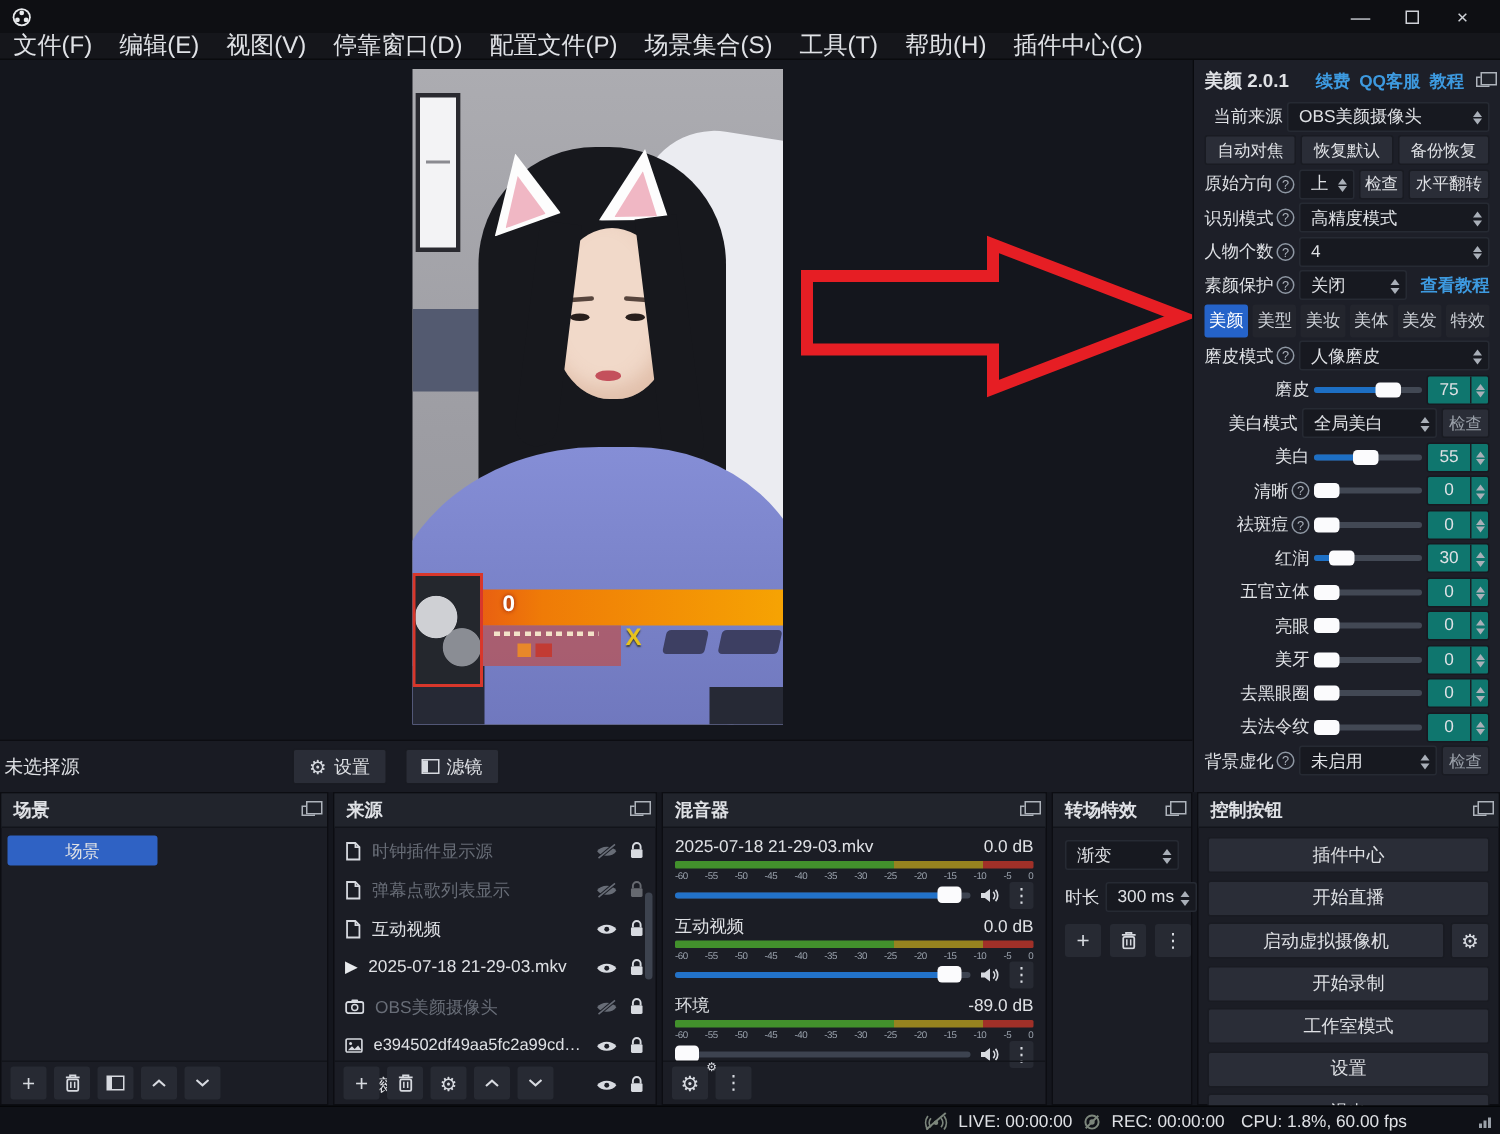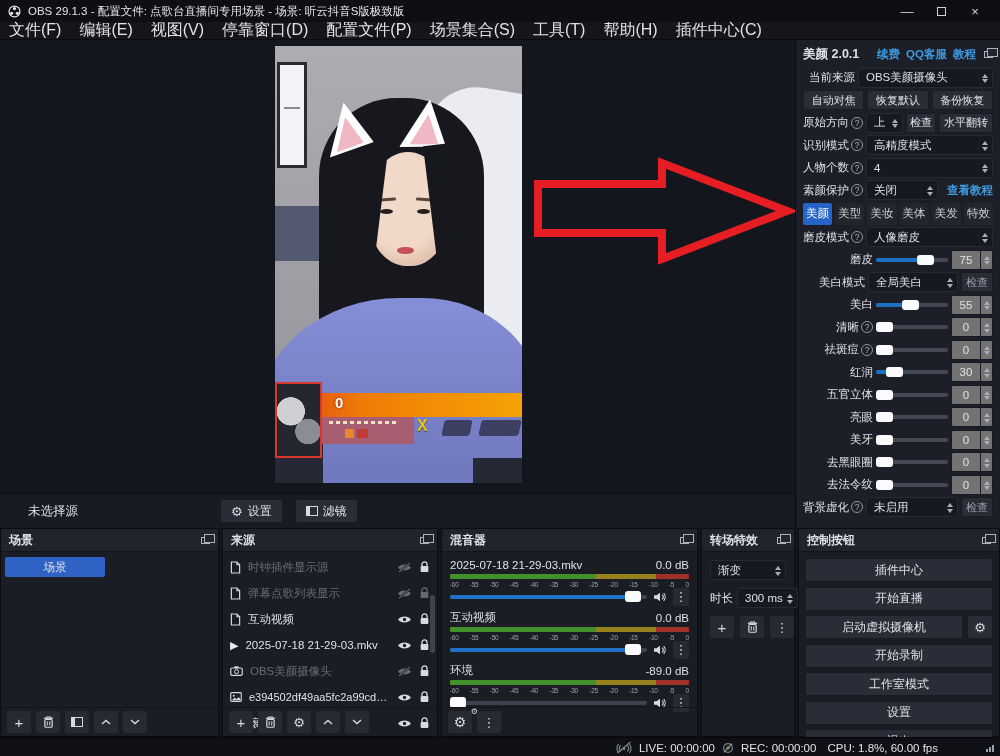--- a/index.html
+++ b/index.html
@@ -69,27 +69,27 @@
   .tu{width:0;height:0;border-left:3px solid transparent;border-right:3px solid transparent;border-bottom:4px solid #a9afb8;display:block;margin:1.5px 0}
   .td{width:0;height:0;border-left:3px solid transparent;border-right:3px solid transparent;border-top:4px solid #a9afb8;display:block}
   .bbtn{background:#2a2d37;border:1px solid #191b22;border-radius:2px;height:20px;display:flex;align-items:center;justify-content:center;font-size:11px;padding:0 4px;white-space:nowrap}
   .btabs{display:flex;gap:3px;height:22px;margin-bottom:2.5px}
   .btab{flex:1;background:#23252d;border-radius:2px;display:flex;align-items:center;justify-content:center;font-size:11.5px;color:#ccd0d6}
   .btab.active{background:#2563c9;color:#fff}
   .slabel{width:70px;display:flex;justify-content:flex-end;align-items:center;gap:2px;font-size:11.5px;white-space:nowrap}
   .track{flex:1;height:4px;background:#424854;border-radius:2px;position:relative}
   .sfill{position:absolute;left:0;top:0;height:4px;background:#1d6fc4;border-radius:2px}
   .shandle{position:absolute;top:-3px;width:17px;height:10px;background:#fbfbfd;border-radius:3px}
-  .spin{display:flex;align-items:center;background:#737373;border:1px solid #171920;border-radius:2px;height:20px;width:42px;flex:none}
+  .spin{display:flex;align-items:center;background:#0f766e;border:1px solid #171920;border-radius:2px;height:20px;width:42px;flex:none}
   .spin .num{flex:1;text-align:center;font-size:11.5px}
   .sarr{width:12px;display:flex;flex-direction:column;align-items:center;border-left:1px solid #1b1d24;height:100%;justify-content:center}
 
   
   .propsbar{position:absolute;left:0;top:493px;width:795px;height:35px;background:#191b23;border-top:1px solid #0c0d12;display:flex;align-items:center}
-  .propslabel{margin-left:28px;font-size:12.5px}
+  .propslabel{margin-left:3px;font-size:12.5px}
   .pbtn{background:#2a2d37;border:1px solid #191b22;border-radius:2px;height:24px;display:flex;align-items:center;gap:5px;padding:0 10px;margin-left:12px;font-size:12px}
   .pbtn.first{margin-left:142px}
   .gearchar{font-size:13px;line-height:1;color:#d7dae0}
   .filter-ic{width:12px;height:10px;border:1px solid #d7dae0;background:linear-gradient(90deg,#d7dae0 0 3px,transparent 3px);display:inline-block}
 
   
   .dock{position:absolute;top:528px;height:209px;background:#1b1d25;border:1px solid #0c0d12}
   .dhead{height:23px;background:#21242c;border-bottom:1px solid #12141a;display:flex;align-items:center;padding:0 8px;font-weight:bold;font-size:12px}
   .float-ic{margin-left:auto;width:9px;height:7px;border:1px solid #aeb3bb;position:relative}
   .float-ic::before{content:"";position:absolute;left:2px;top:-4px;width:9px;height:7px;border:1px solid #aeb3bb;background:#21242c}
@@ -144,21 +144,20 @@
 <div id="app">
 
   <div class="titlebar">
     <svg width="13" height="13" viewBox="0 0 14 14">
         <circle cx="7" cy="7" r="6.5" fill="#e8eaed"></circle>
         <circle cx="7" cy="7" r="5.2" fill="#0e0f13"></circle>
         <circle cx="7" cy="3.9" r="1.7" fill="#e8eaed"></circle>
         <circle cx="3.9" cy="8.9" r="1.7" fill="#e8eaed"></circle>
         <circle cx="10.1" cy="8.9" r="1.7" fill="#e8eaed"></circle>
       </svg>
-    <span class="title">OBS 29.1.3 - 配置文件: 点歌台直播间专用场景 - 场景: 听云抖音S版极致版</span>
     <div class="winbtns">
       <span class="winbtn">—</span>
       <span class="winbtn">
           <span class="maxbox"></span>
         </span>
       <span class="winbtn">×</span>
     </div>
   </div>
 
   <div class="menubar">

